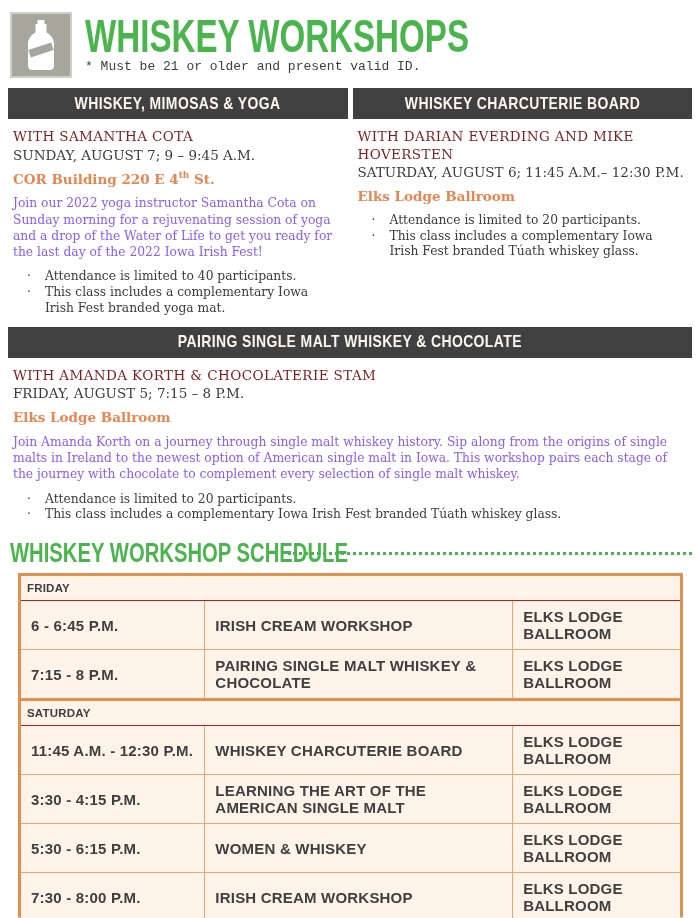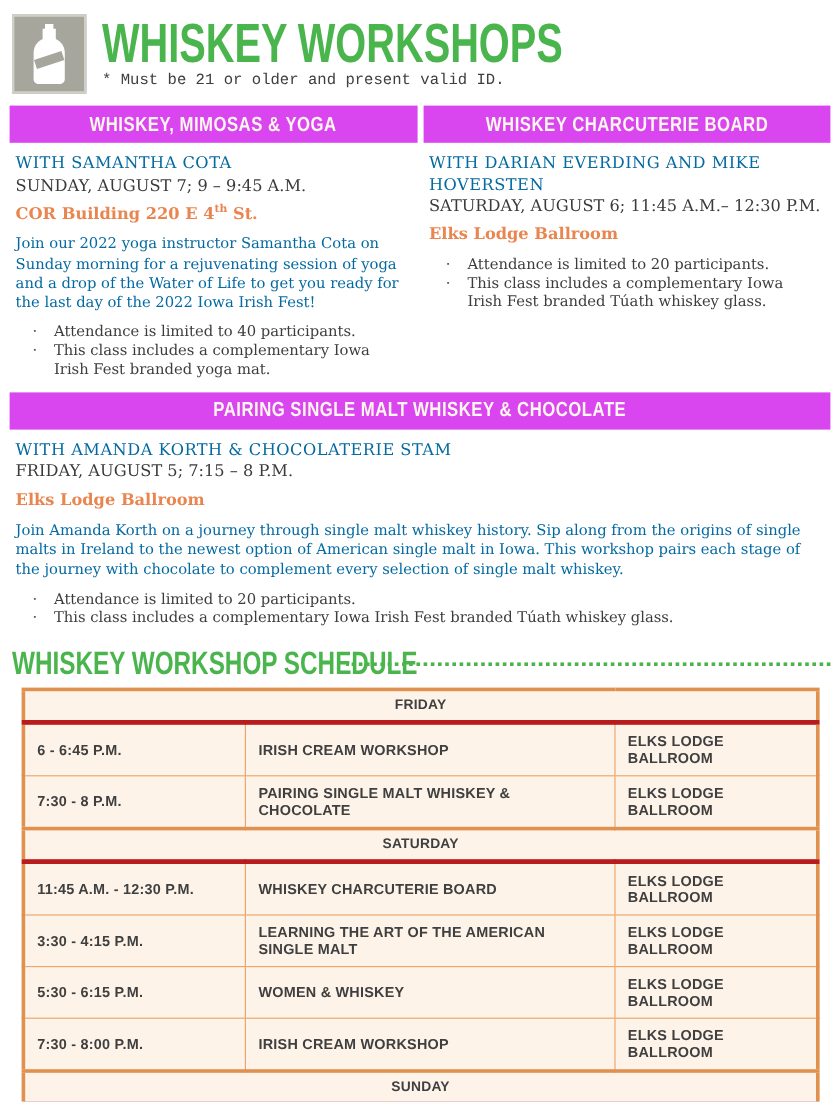--- a/index.html
+++ b/index.html
@@ -1,50 +1,50 @@
 <!DOCTYPE html>
 <html><head>
 <meta charset="utf-8">
 <style>
   * { margin:0; padding:0; box-sizing:border-box; }
   body { background:#ffffff; font-family:"DejaVu Serif", serif; }
-  .page { width:700px; height:918px; background:#fff; overflow:hidden; position:relative; }
+  .page { width:700px; height:918px; background:#fff; overflow:hidden; position:relative;border-radius:23px; }
 
   
   .header { display:flex; align-items:flex-start; padding:12px 8px 0 10px; }
   .logo-box { width:62px; height:66px; background:#a6a69c; border:2px solid #cfcfc6; display:flex; align-items:center; justify-content:center; flex:0 0 auto; }
   .title-wrap { margin-left:13px; padding-top:2px; }
   .main-title { color:#4ab54d; font-family:"Liberation Sans", sans-serif; font-weight:800; font-size:46px; line-height:44px; letter-spacing:0px; white-space:nowrap; display:inline-block; transform:scaleX(0.72); transform-origin:left center; }
   .age-note { font-size:13px; color:#3e3e3e; margin-top:1px;font-family:Liberation Mono, monospace; }
 
   
   .cards-row { display:flex; gap:5px; margin:10px 8px 0 8px; }
   .card { flex:1; min-width:0; }
   .card-full { margin:10px 8px 0 8px; }
-  .banner { background:#d946ef; height:31px; display:flex; align-items:center; justify-content:center; }
+  .banner { background:#404040; height:31px; display:flex; align-items:center; justify-content:center; }
   .banner span { color:#fdf6ee; font-family:"Liberation Sans", sans-serif; font-weight:800; font-size:17px; letter-spacing:0.5px; white-space:nowrap; display:inline-block; transform:scaleX(0.82); }
   .card-body { padding:9px 4px 0 5px; color:#3e3e3e; }
-  .instructor { font-size:13.5px; letter-spacing:0.4px; color:#0369a1; line-height:1.3; }
+  .instructor { font-size:13.5px; letter-spacing:0.4px; color:#7f1d1d; line-height:1.3; }
   .datetime { font-size:13.5px; font-weight:normal; color:#3a3a3a; line-height:1.35; }
   .location { font-size:13.5px; font-weight:bold; color:#e9854f; margin-top:6px; line-height:1.2; }
   .location sup { font-size:9px; }
-  .desc { font-size:12.3px; line-height:1.32; margin-top:9px; color:#0369a1; }
+  .desc { font-size:12.3px; line-height:1.32; margin-top:9px; color:#8b5cf6; }
   .bullets { margin-top:9px; }
   .bullet { display:flex; font-size:12.3px; line-height:1.28; color:#3c3c3c; }
   .bullet .marker { flex:0 0 32px; text-align:center; }
   .bullet .btext { flex:1; padding-right:6px; }
 
   
   .sched-head { position:relative; margin:16px 8px 2px 10px; height:28px; }
   .sched-title { position:absolute; left:0; top:0; color:#4ab54d; font-family:"Liberation Sans", sans-serif; font-weight:800; font-size:27px; line-height:28px; white-space:nowrap; display:inline-block; transform:scaleX(0.75); transform-origin:left center; }
   .sched-dots { position:absolute; left:278px; right:0; top:13px; border-top:3px dotted #4ab54d; height:0; }
 
   table.sched { border-collapse:collapse; table-layout:fixed; width:665px; margin:6px 17px 0 18px; border:3px solid #e0914f; }
-  table.sched td { background:#fdf3e9; border:1px solid #eda76d; font-family:"Liberation Sans", sans-serif; font-weight:bold; font-size:12px; color:#3f3f3f; padding:7px 10px; letter-spacing:0.2px; }
-  table.sched td.day { text-align:center; font-size:11.5px; padding:6px; border-top:3px solid #e0914f; border-bottom:4px solid #b91c1c; }
+  table.sched td { background:#fdf3e9; border:1px solid #eda76d; font-family:"Liberation Sans", sans-serif; font-weight:bold; font-size:15px; color:#3f3f3f; padding:7px 10px; letter-spacing:0.2px; }
+  table.sched td.day { font-size:11.5px; padding:6px; border-top:3px solid #e0914f; border-bottom:1px solid #b91c1c; }
   .col-time { width:28%; } .col-work { width:46.5%; } .col-loc { width:25.5%; }
 </style>
 </head>
 <body>
 
 <div class="page">
 
   <div class="header">
     <div class="logo-box">
       <svg width="50" height="58" viewBox="0 0 50 58">
@@ -140,21 +140,21 @@
     <tbody>
       <tr>
           <td class="day" colspan="3">FRIDAY</td>
         </tr>
       <tr>
         <td>6 - 6:45 P.M.</td>
         <td>IRISH CREAM WORKSHOP</td>
         <td>ELKS LODGE BALLROOM</td>
       </tr>
       <tr>
-        <td>7:30 - 8 P.M.</td>
+        <td>7:15 - 8 P.M.</td>
         <td>PAIRING SINGLE MALT WHISKEY &amp; CHOCOLATE</td>
         <td>ELKS LODGE BALLROOM</td>
       </tr>
 
       <tr>
           <td class="day" colspan="3">SATURDAY</td>
         </tr>
       <tr>
         <td>11:45 A.M. - 12:30 P.M.</td>
         <td>WHISKEY CHARCUTERIE BOARD</td>

